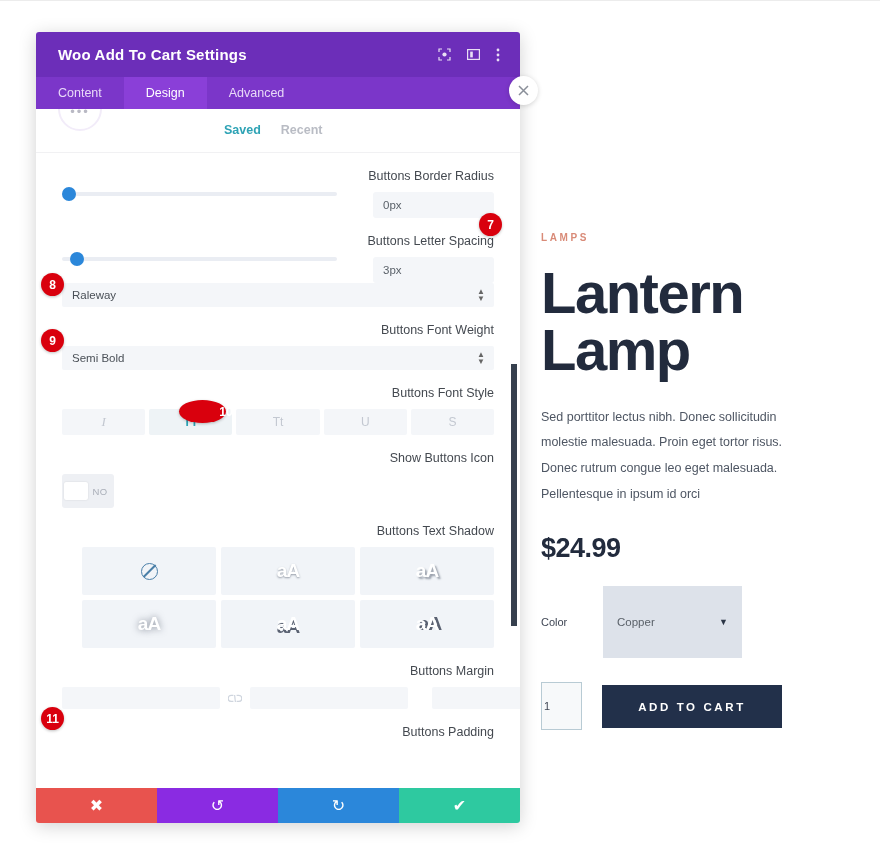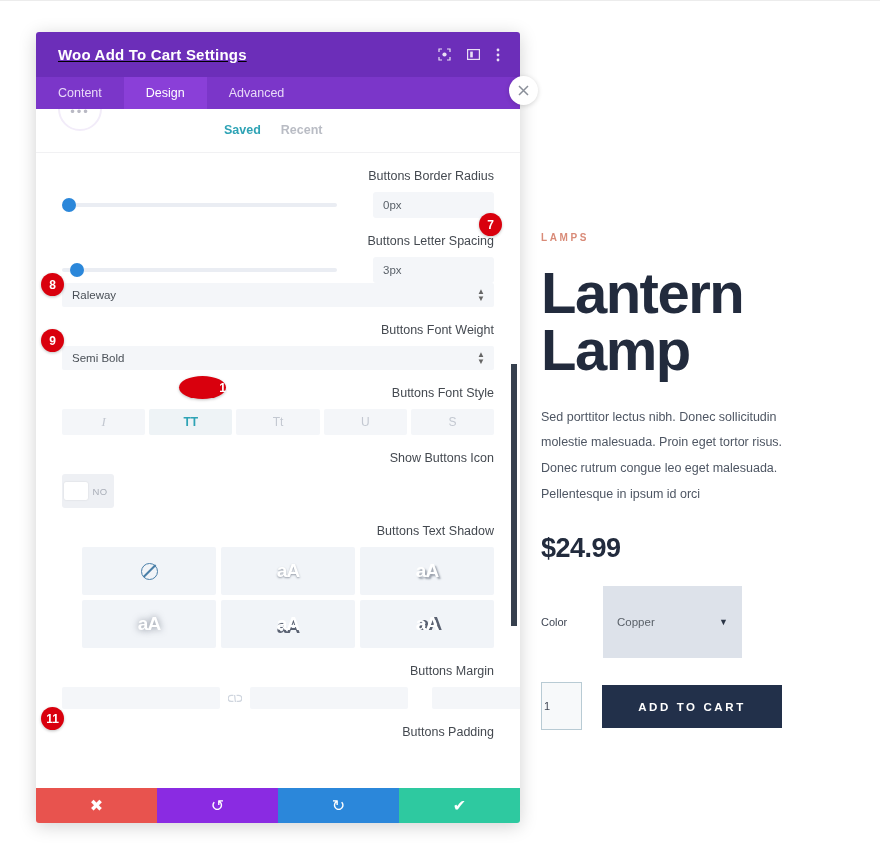--- a/index.html
+++ b/index.html
@@ -17,21 +17,21 @@
   .modal {
     position: absolute; left: 36px; top: 32px;
     width: 484px; height: 791px;
     background: #fff;
     border-radius: 3px;
     box-shadow: 0 3px 18px rgba(0,0,0,.18);
     overflow: hidden;
   }
   .modal-header {
     height: 45px; background: #6c2eb9;
-    display: flex; align-items: center; padding: 0 14px 0 22px; text-decoration: underline;
+    display: flex; align-items: center; padding: 0 14px 0 22px;
   }
   .modal-title { color:#fff; font-size:15px; font-weight:bold; flex:1; letter-spacing:.2px; }
   .hdr-icons { display:flex; align-items:center; gap:16px; padding-right:6px; }
   .hdr-icon { opacity:.85; display:flex; align-items:center; justify-content:center; cursor:pointer; }
 
   .tabs { height: 32px; background:#7b36c9; display:flex; }
   .tab {
     padding: 0 22px; height:32px; line-height:32px;
     color:#e8d9f8; font-size:12.5px; cursor:pointer;
   }
@@ -52,21 +52,21 @@
   .loader-dots { color:#b9b9c4; font-size:13px; letter-spacing:2px; line-height:1; padding-bottom:11px; }
   .saved-tabs { position:absolute; left:188px; top:14px; display:flex; gap:20px; font-size:12.5px; }
   .st-saved { color:#2ea3b5; font-weight:bold; cursor:pointer; }
   .st-recent { color:#b9bcc4; cursor:pointer;font-weight:bold; }
   .strip-rule { position:absolute; left:0; right:0; top:43px; height:1px; background:#f1f1f3; }
 
   .fields { padding: 0 26px 0 26px; position:relative; }
   .flabel { font-size:12.5px; color:#444950; margin: 16px 0 9px 0; text-align: right; }
 
   
-  .slider-row { display:flex; align-items:center; }
+  .slider-row { display:flex; align-items:flex-start; }
   .slider-track {
     position:relative; width:277px; height:4px; border-radius:2px;
     background:#eaedf3; margin-right:36px;
   }
   .slider-knob {
     position:absolute; top:-5px; width:14px; height:14px; border-radius:50%;
     background:#2b87da;
   }
   .slider-val {
     width:121px; height:26px; background:#f4f6f9; border:none; border-radius:3px;
@@ -377,16 +377,16 @@
       <g stroke="#8a8f99" stroke-width="1.5">
           <path d="M1 1 10 10M10 1 1 10"></path>
         </g>
       </svg>
   </div>
 
   <div id="badge-layer">
       <div class="badge" style="left: 479px; top: 213px;">7</div>
       <div class="badge" style="left: 41px; top: 273px;">8</div>
       <div class="badge" style="left: 41px; top: 329px;">9</div>
-      <div class="badge" style="left: 179px; top: 376px; padding-left: 47px;">10</div>
+      <div class="badge" style="left: 179px; top: 400px; padding-left: 47px;">10</div>
       <div class="badge" style="left: 41px; top: 707px;">11</div>
     </div>
 </div>
 
 </body></html>

